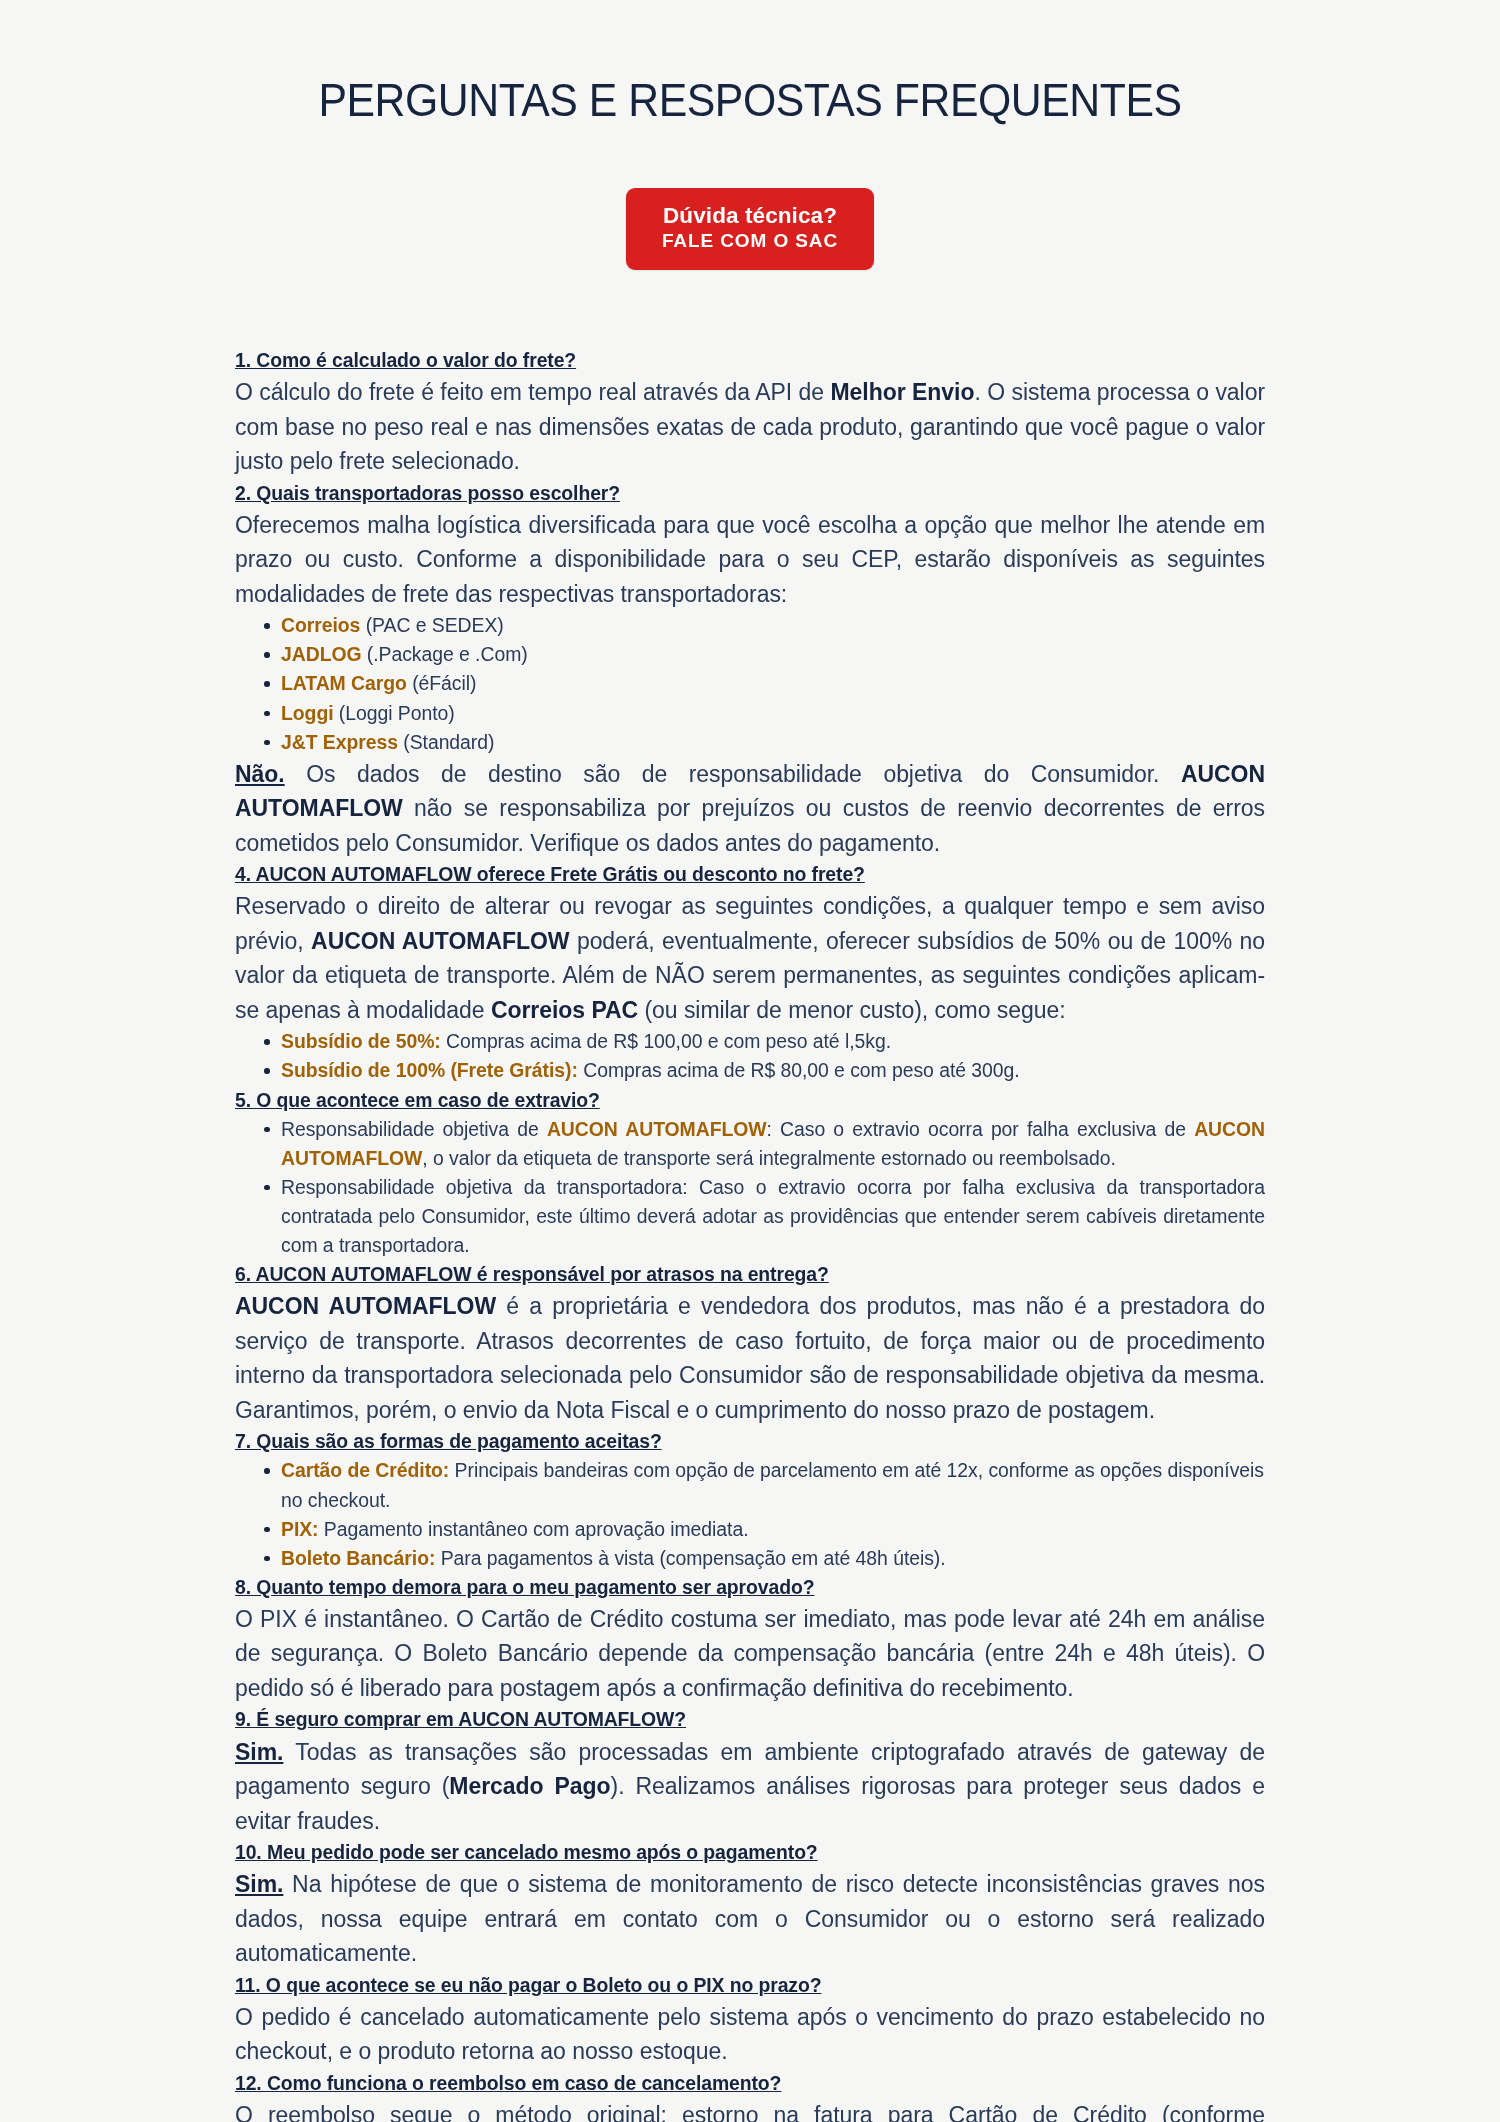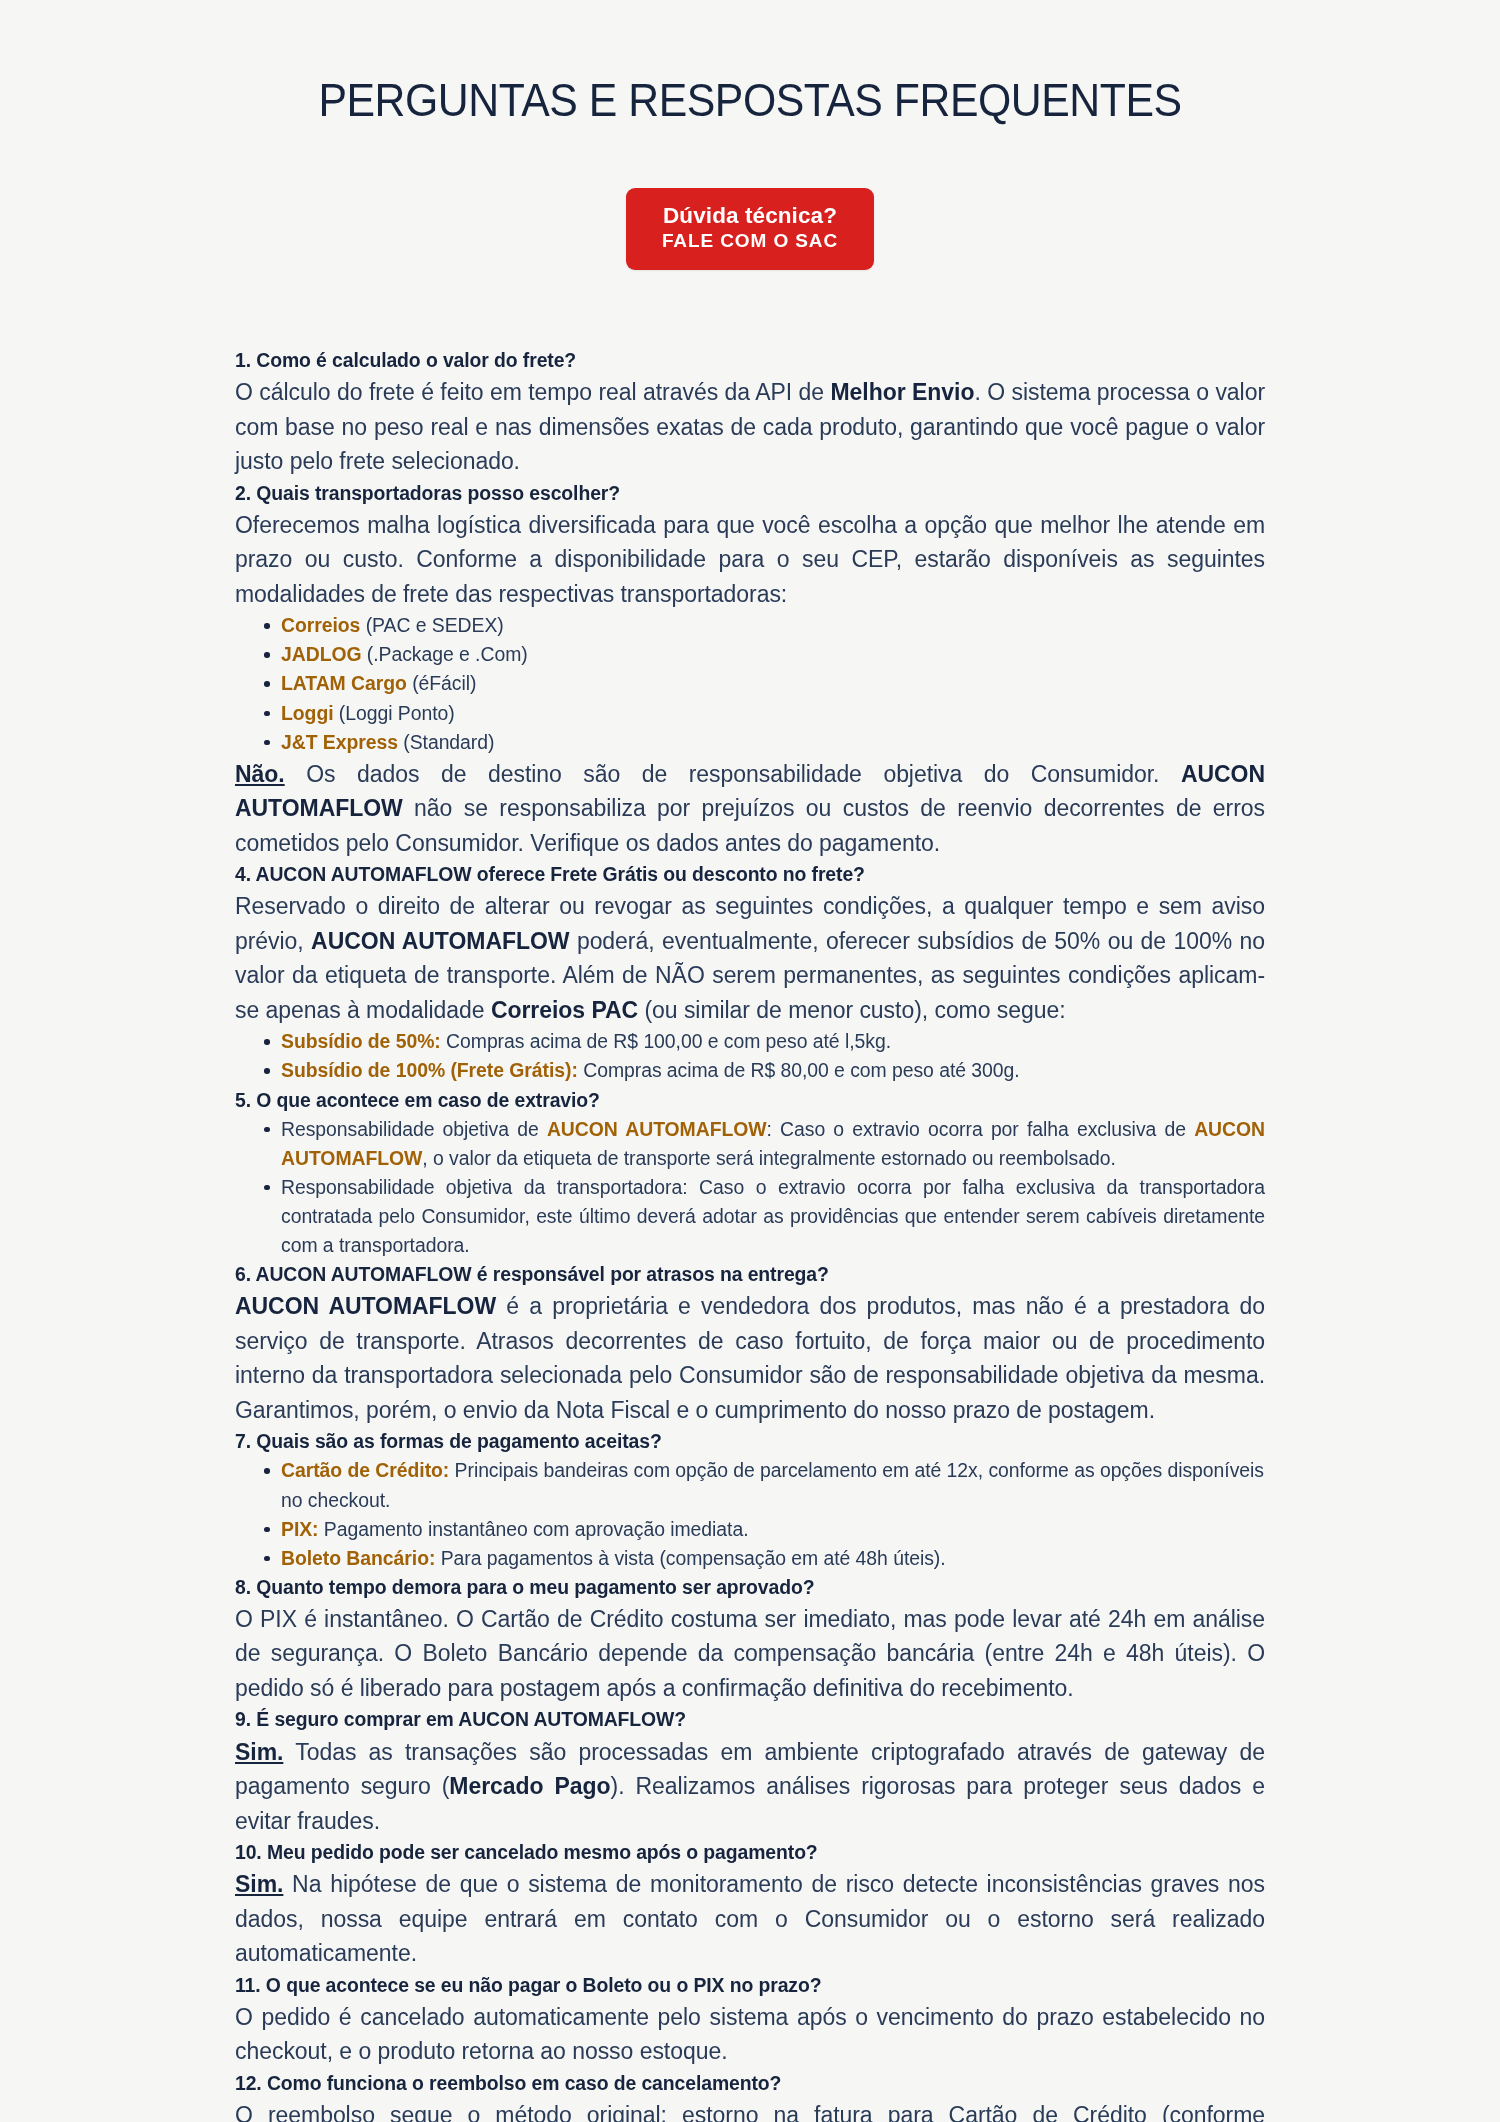--- a/index.html
+++ b/index.html
@@ -88,20 +88,21 @@
     padding-top: 76px;
     flex: 1 0 auto;
   }
 
   .q {
     font-size: 19.4px;
     font-weight: 700;
     line-height: 1.50;
     color: #16243d;
     letter-spacing: -0.1px;
+    text-decoration: underline;
   }
 
   .a {
     font-size: 23px;
     font-weight: 400;
     line-height: 1.50;
     color: #2a3b57;
     text-align: justify;
     text-justify: inter-word;
     letter-spacing: -0.05px;

